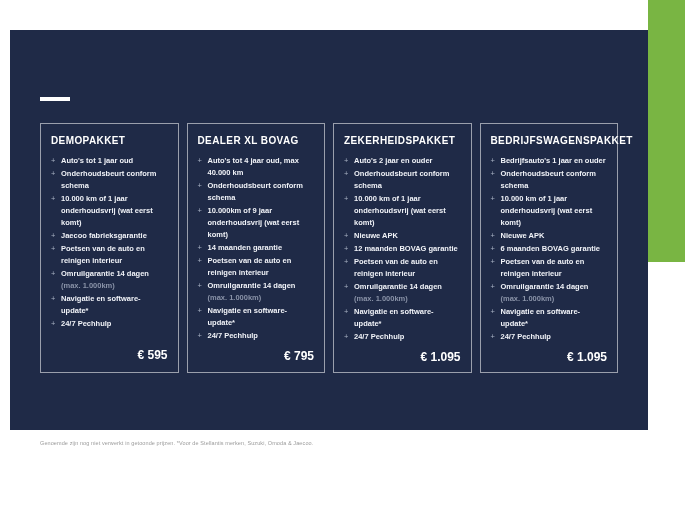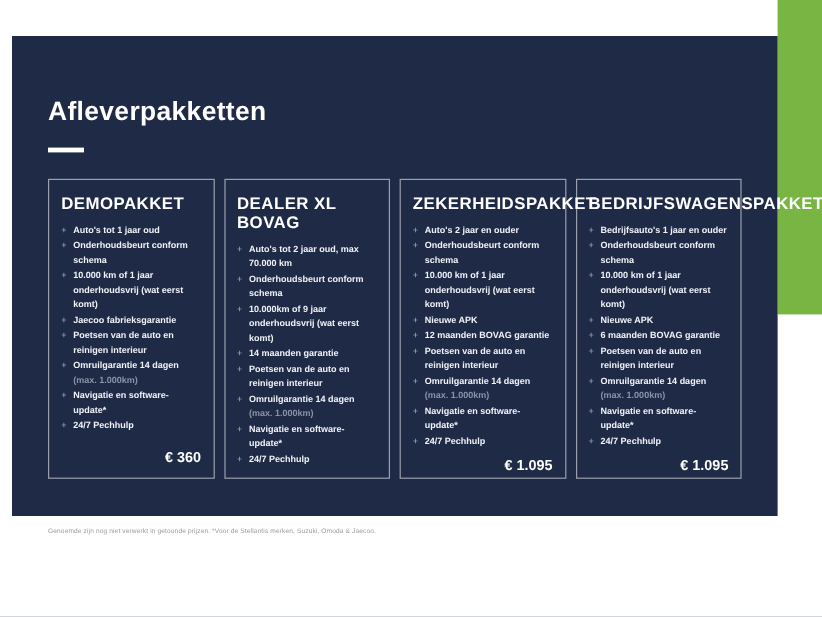--- a/index.html
+++ b/index.html
@@ -53,21 +53,21 @@
   .card{
     flex:1 1 0;
     border:1px solid var(--border);
     display:flex;
     flex-direction:column;
     padding:11px 10px 10px 10px;
     min-width:0;
   }
   .card-title{
     color:var(--white);
-    font-size:14px;
+    font-size:10px;
     font-weight:700;
     letter-spacing:0.4px;
     margin-bottom:9px;
   }
   .card-list{
     list-style:none;
   }
   .card-item{
     display:flex;
     color:#F1F3F8;
@@ -98,21 +98,20 @@
     color:var(--foot);
     letter-spacing:0.1px;
   }
 </style>
 </head>
 <body>
 
 <div class="green-band"></div>
 
 <div class="panel">
-  <h1 class="page-title">Afleverpakketten</h1>
   <div class="title-underline"></div>
   <div class="cards-row">
       <div class="card">
         <div class="card-title">DEMOPAKKET</div>
         <ul class="card-list">
           <li class="card-item">
             <span class="plus">+</span>
             <span class="item-text">Auto's tot 1 jaar oud</span>
           </li>
           <li class="card-item">
@@ -137,28 +136,28 @@
           </li>
           <li class="card-item">
             <span class="plus">+</span>
             <span class="item-text">Navigatie en software-update*</span>
           </li>
           <li class="card-item">
             <span class="plus">+</span>
             <span class="item-text">24/7 Pechhulp</span>
           </li>
         </ul>
-        <div class="card-price">€ 360</div>
+        <div class="card-price">€ 595</div>
       </div>
       <div class="card">
         <div class="card-title">DEALER XL BOVAG</div>
         <ul class="card-list">
           <li class="card-item">
             <span class="plus">+</span>
-            <span class="item-text">Auto's tot 2 jaar oud, max 70.000 km</span>
+            <span class="item-text">Auto's tot 4 jaar oud, max 40.000 km</span>
           </li>
           <li class="card-item">
             <span class="plus">+</span>
             <span class="item-text">Onderhoudsbeurt conform schema</span>
           </li>
           <li class="card-item">
             <span class="plus">+</span>
             <span class="item-text">10.000km of 9 jaar onderhoudsvrij (wat eerst komt)</span>
           </li>
           <li class="card-item">
@@ -175,20 +174,21 @@
           </li>
           <li class="card-item">
             <span class="plus">+</span>
             <span class="item-text">Navigatie en software-update*</span>
           </li>
           <li class="card-item">
             <span class="plus">+</span>
             <span class="item-text">24/7 Pechhulp</span>
           </li>
         </ul>
+        <div class="card-price">€ 795</div>
       </div>
       <div class="card">
         <div class="card-title">ZEKERHEIDSPAKKET</div>
         <ul class="card-list">
           <li class="card-item">
             <span class="plus">+</span>
             <span class="item-text">Auto's 2 jaar en ouder</span>
           </li>
           <li class="card-item">
             <span class="plus">+</span>

